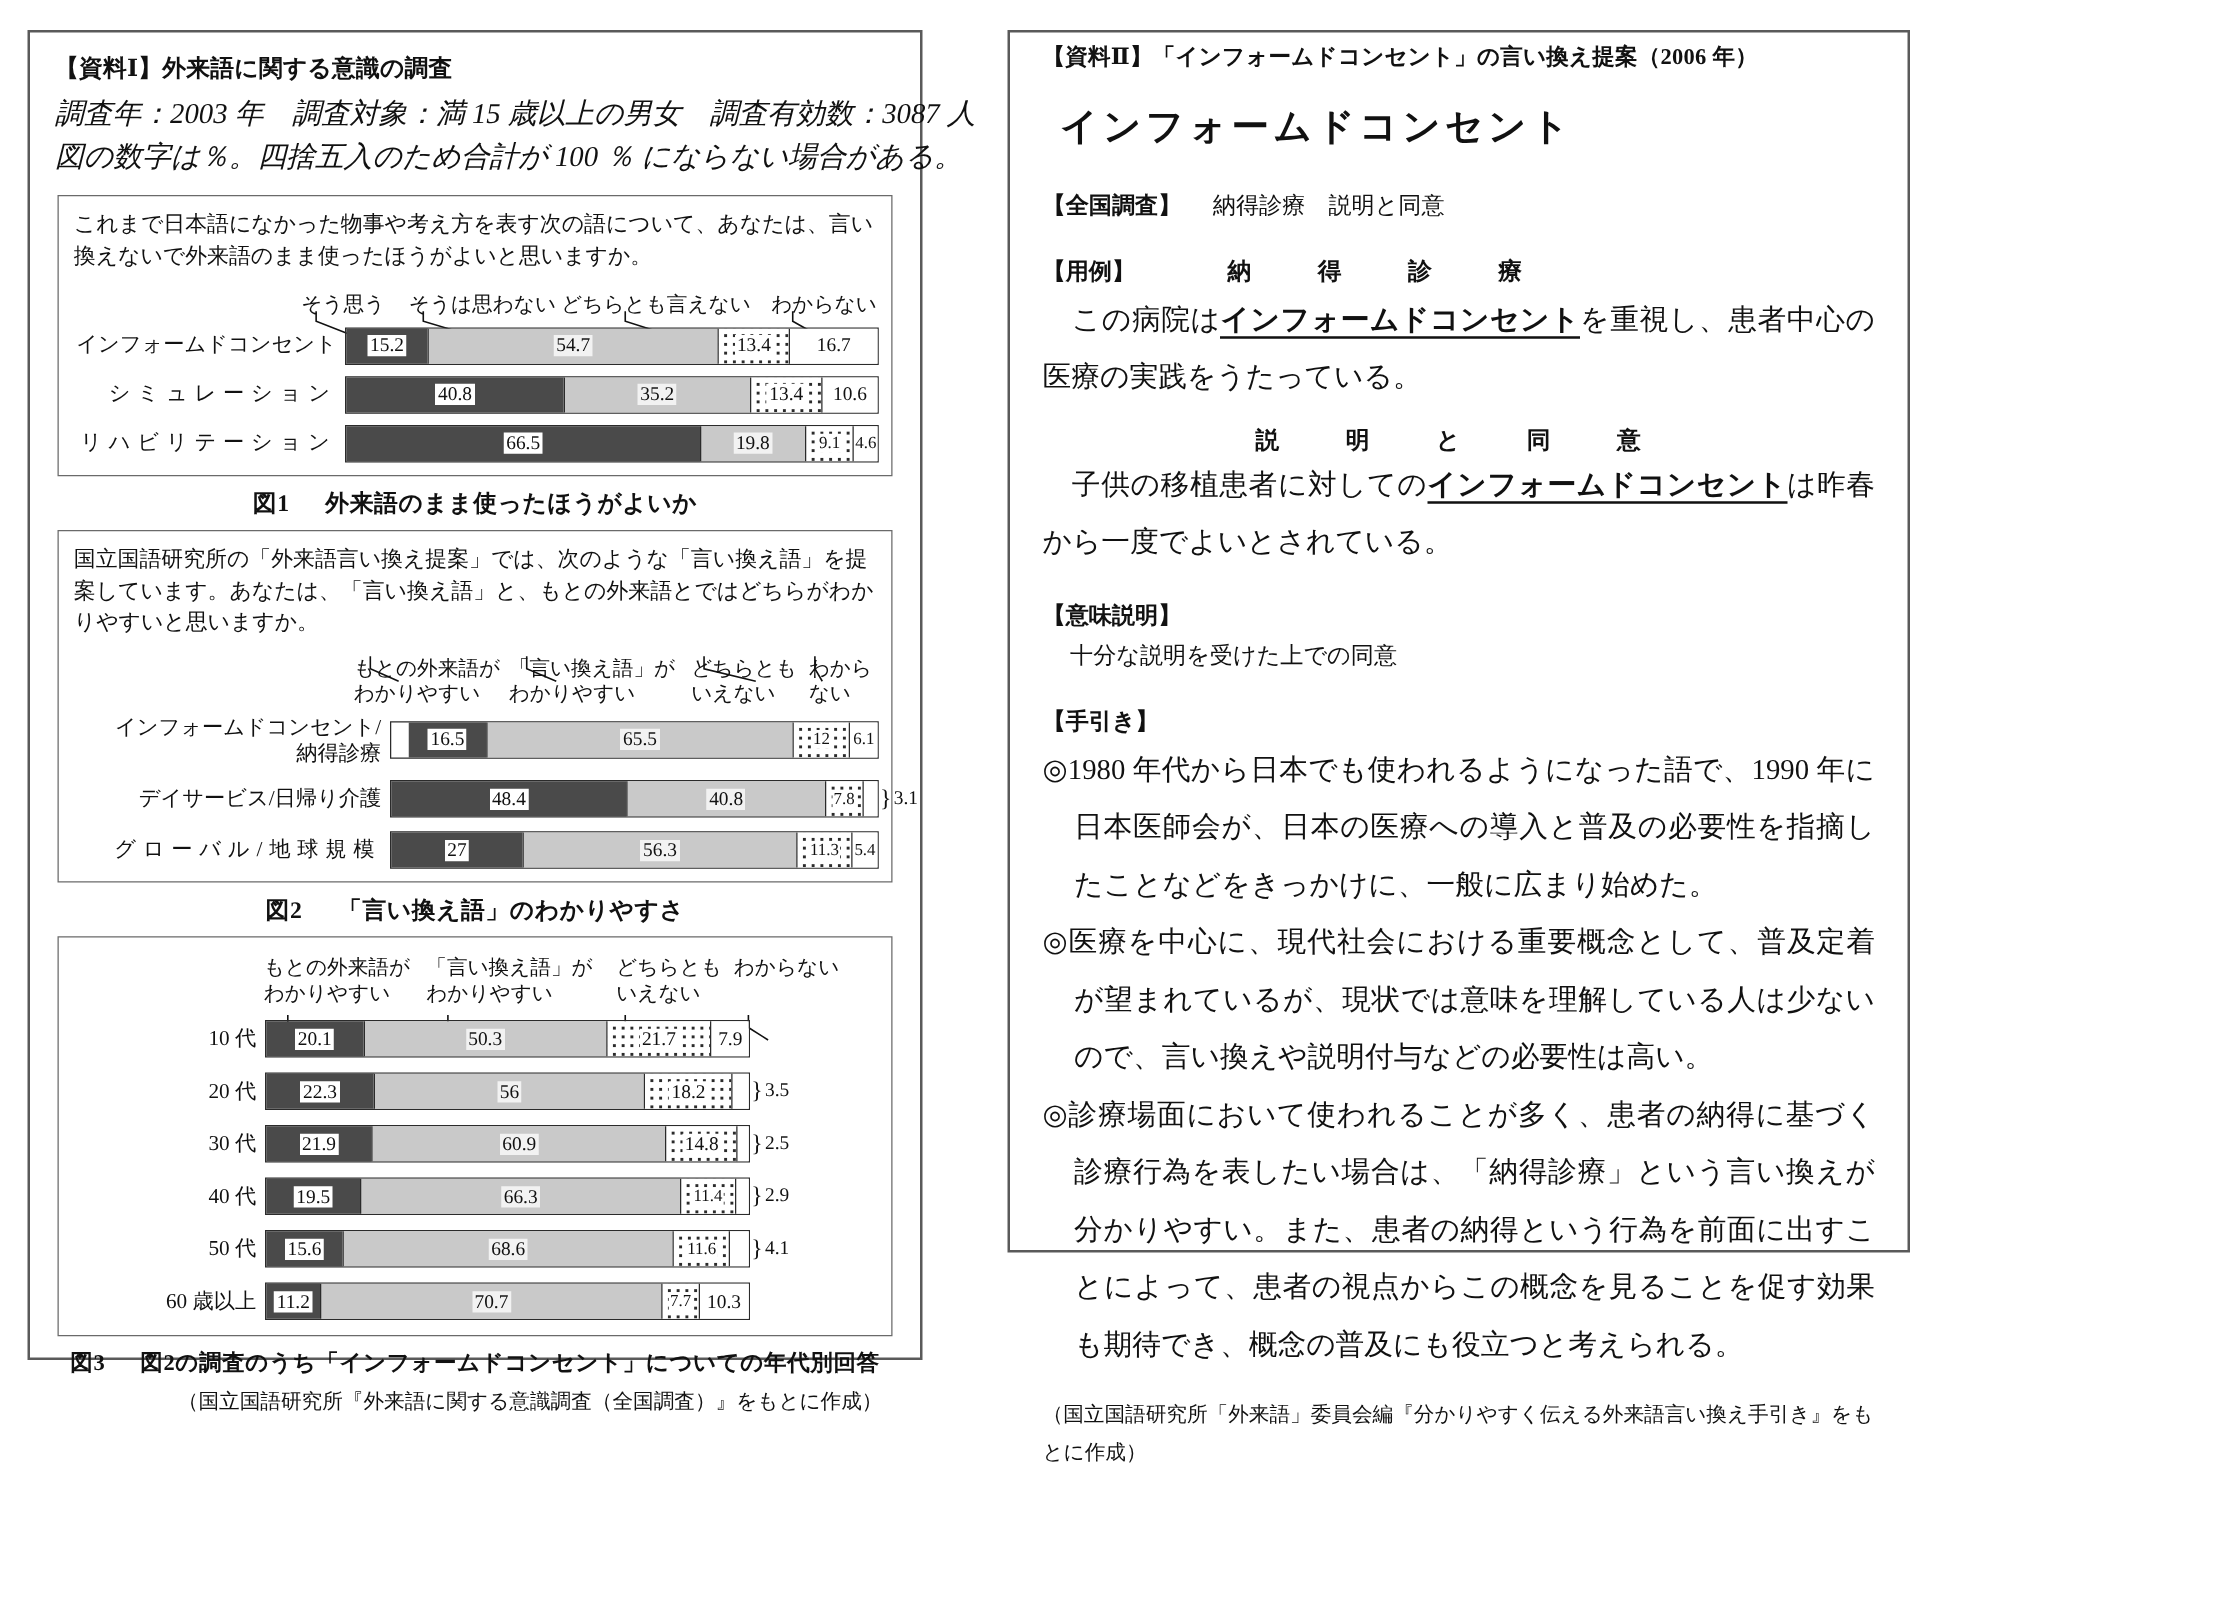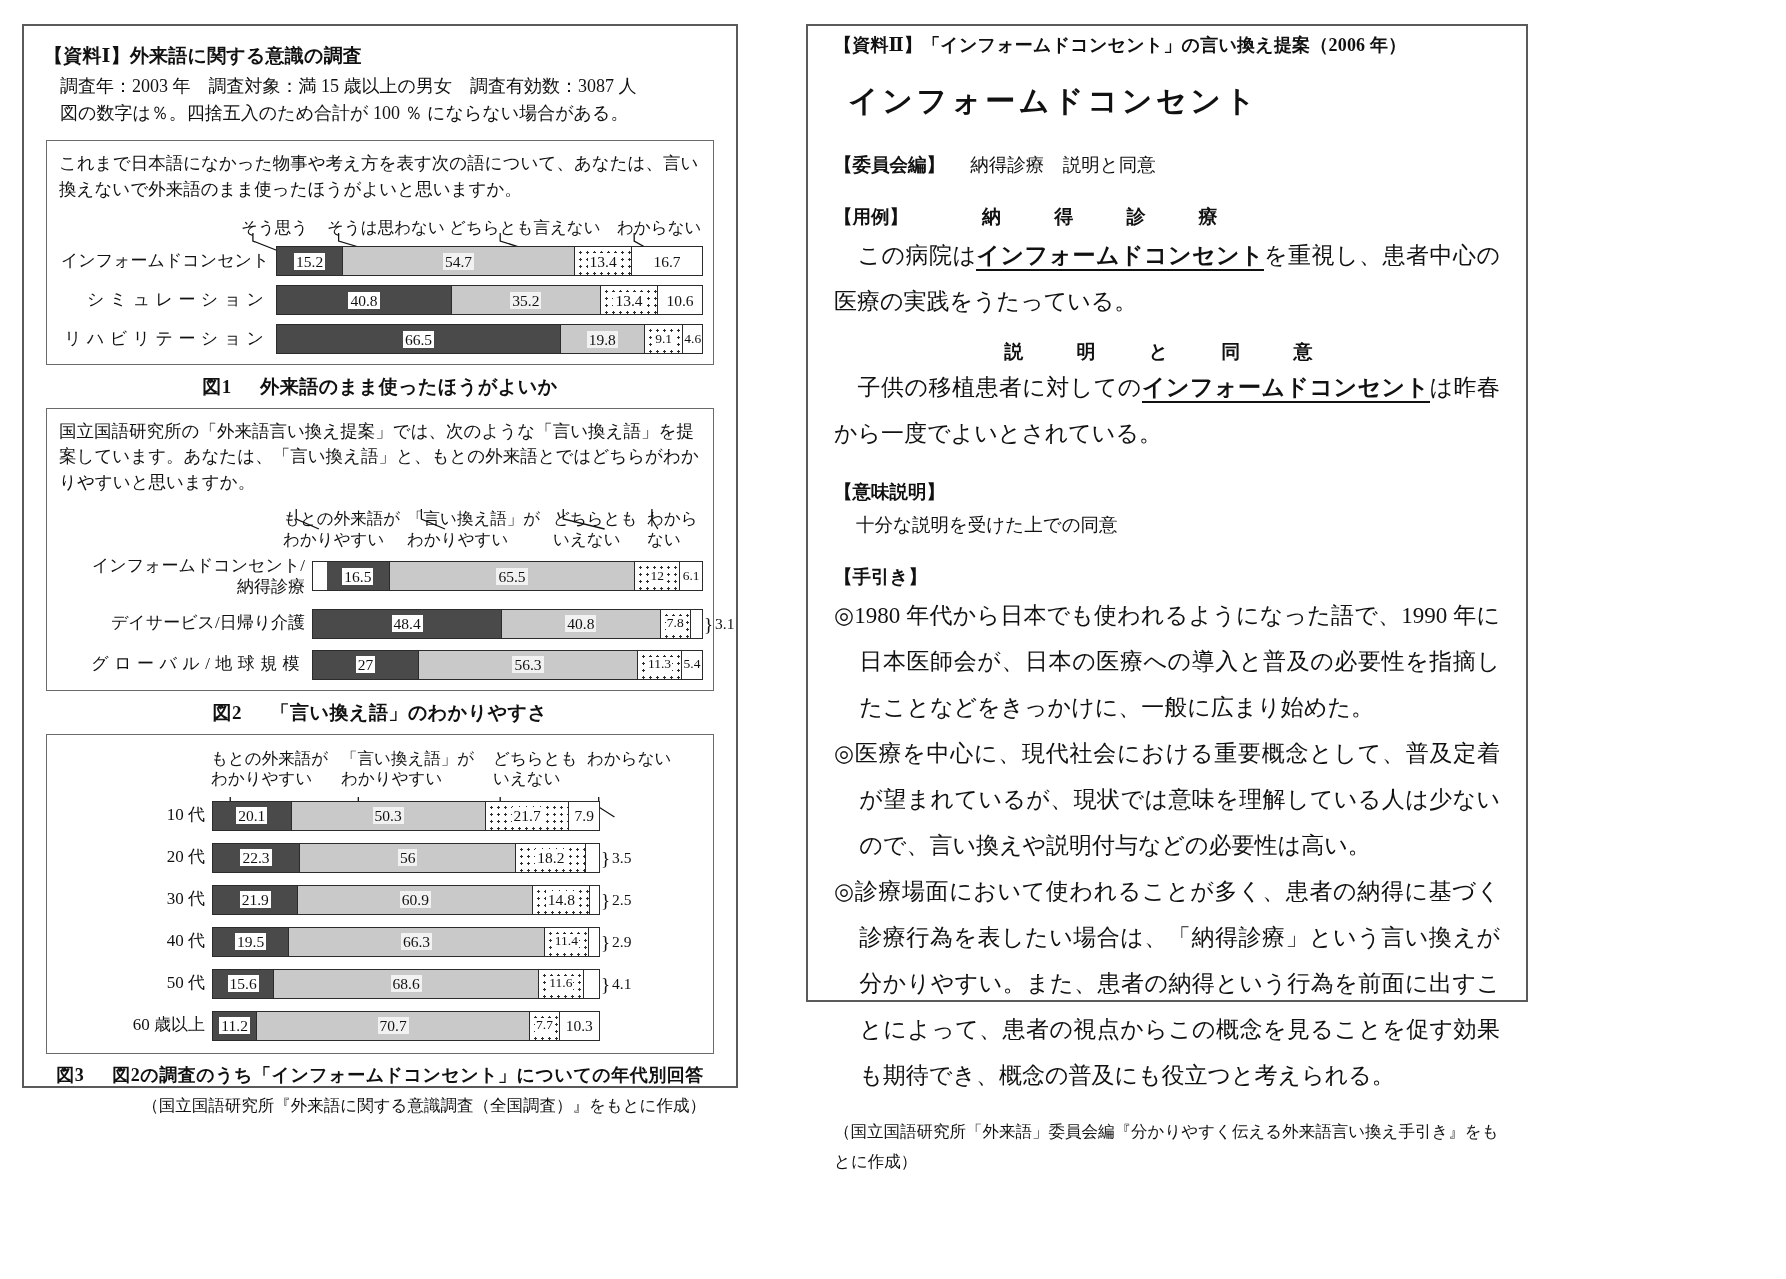--- a/index.html
+++ b/index.html
@@ -12,21 +12,21 @@
   }
   .page{position:absolute;inset:0;display:flex;}
 
   
   .left-panel{
     position:absolute;left:22px;top:24px;width:716px;height:1064px;
     border:2px solid #5a5a5a;background:#fff;box-sizing:border-box;
     padding:14px 16px 10px 16px;
   }
   .src-title{font-size:19px;font-weight:700;letter-spacing:.2px;line-height:1.5;margin:2px 0 2px 4px;}
-  .src-meta{font-size:18px;line-height:1.55;margin-left:20px;white-space:nowrap;}
+  .src-meta{font-size:23px;line-height:1.55;margin-left:4px;white-space:nowrap;font-style:italic;}
 
   .figbox{
     border:1.5px solid #6a6a6a;box-sizing:border-box;background:#fff;
     margin:10px 6px 0 6px;padding:10px 10px 10px 12px;position:relative;
   }
   .qtext{font-size:17.5px;line-height:1.45;}
 
   .fig-caption{
     text-align:center;font-size:19px;font-weight:700;letter-spacing:.5px;
     margin:9px 0 2px 0;
@@ -375,21 +375,21 @@
             <div class="seg white" style="width:2.9%"></div>
             <div class="outside">
               <span class="brace">}</span>
               <span>2.9</span>
             </div>
           </div>
         </div>
 
         <div class="bar-row" style="margin-bottom:12px;">
           <div class="row-label" style="width:146px;">50 代</div>
-          <div class="bar" style="width:388px;">
+          <div class="bar" style="width:388px;justify-content:flex-end;">
             <div class="seg dark" style="width:15.6%">
                 <span class="val">15.6</span>
               </div>
             <div class="seg light" style="width:68.6%">
                 <span class="val">68.6</span>
               </div>
             <div class="seg dots tiny" style="width:11.6%">
                 <span class="val">11.6</span>
               </div>
             <div class="seg white" style="width:4.1%"></div>
@@ -429,21 +429,21 @@
     <div class="source-note">（国立国語研究所『外来語に関する意識調査（全国調査）』をもとに作成）</div>
   </div>
 
   <div class="right-panel">
 
     <div class="r-srctitle">【資料Ⅱ】「インフォームドコンセント」の言い換え提案（2006 年）</div>
 
     <div class="r-headword">インフォームドコンセント</div>
 
     <div class="r-line" style="margin-bottom:22px;">
-      <span class="r-sec" style="display:inline;">【委員会編】</span>
+      <span class="r-sec" style="display:inline;">【全国調査】</span>
       <span style="display:inline-block;width:16px;"></span>
       <span>納得診療　説明と同意</span>
     </div>
 
     <div>
       <div style="position:relative;">
         <span class="r-sec" style="display:inline-block;">【用例】</span>
         <span class="r-spaced" style="margin-left:70px;">納　得　診　療</span>
       </div>
       <div class="r-para">

